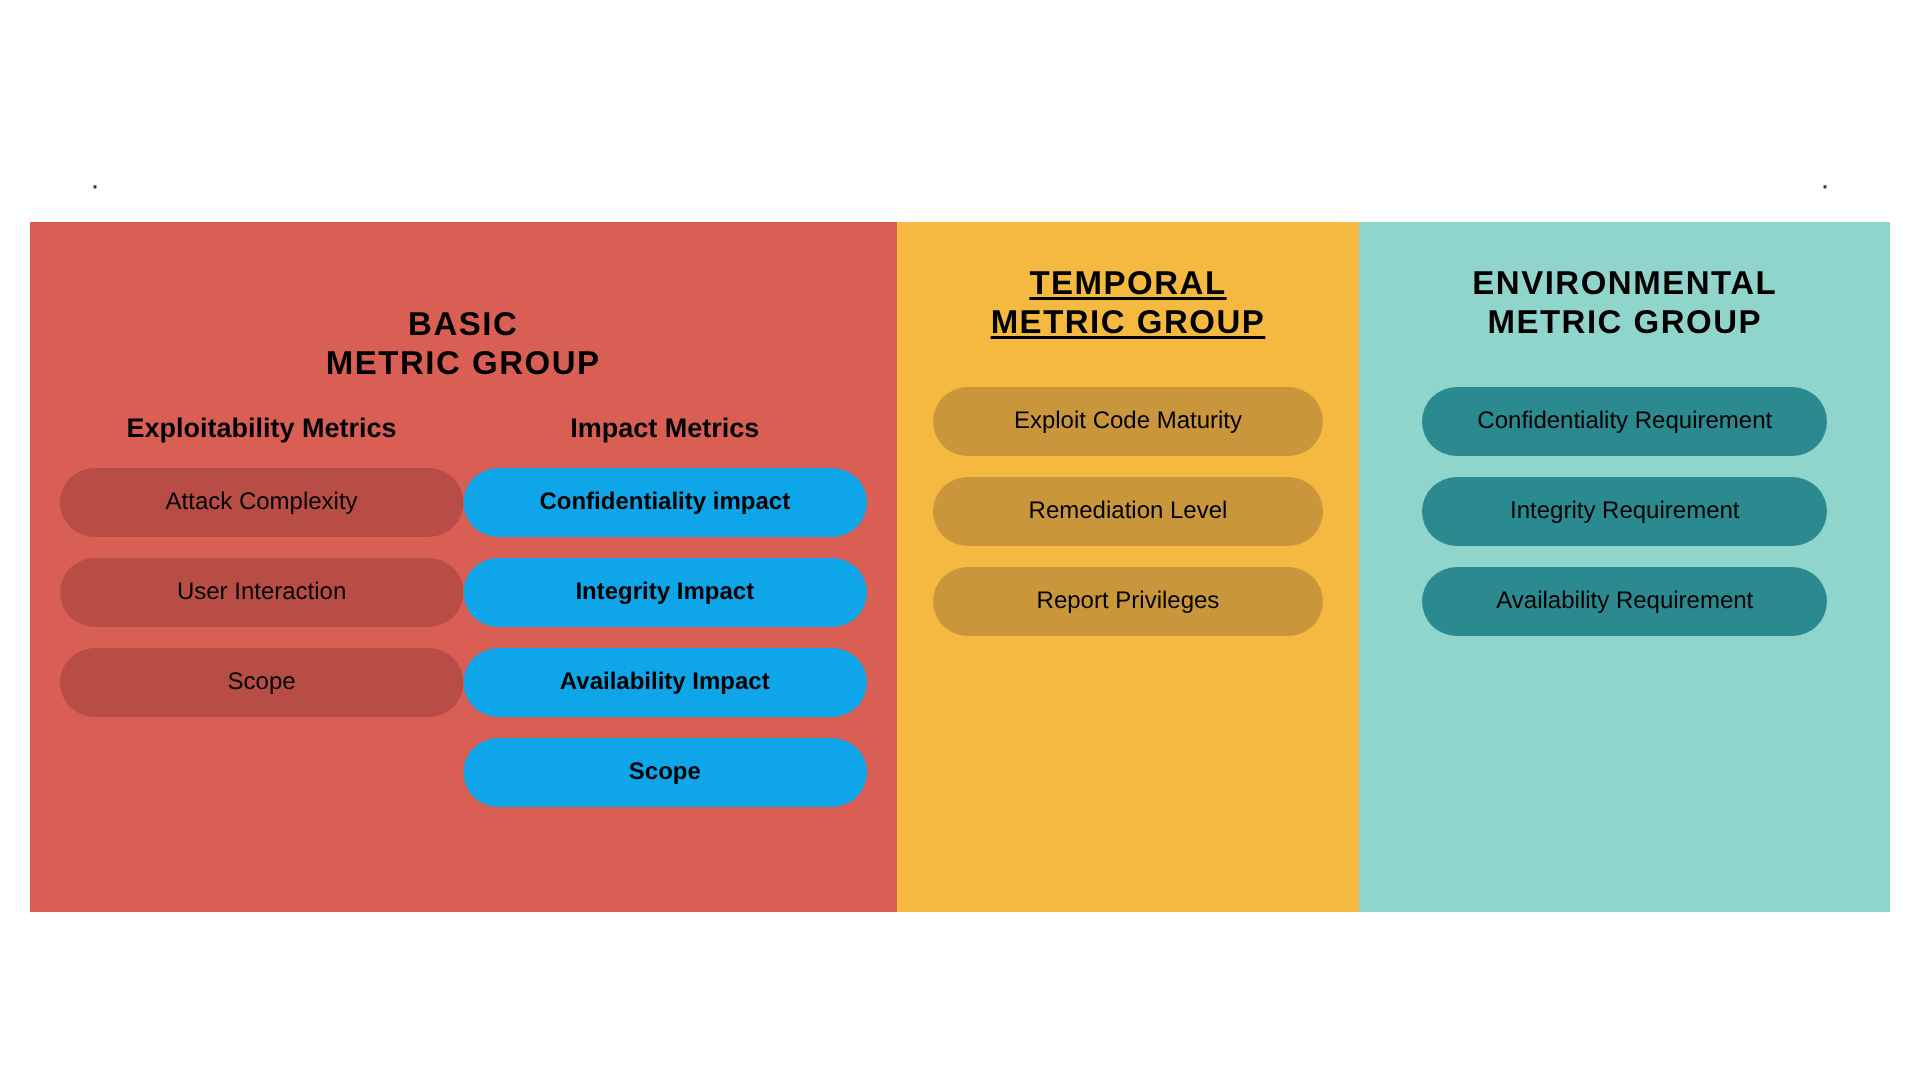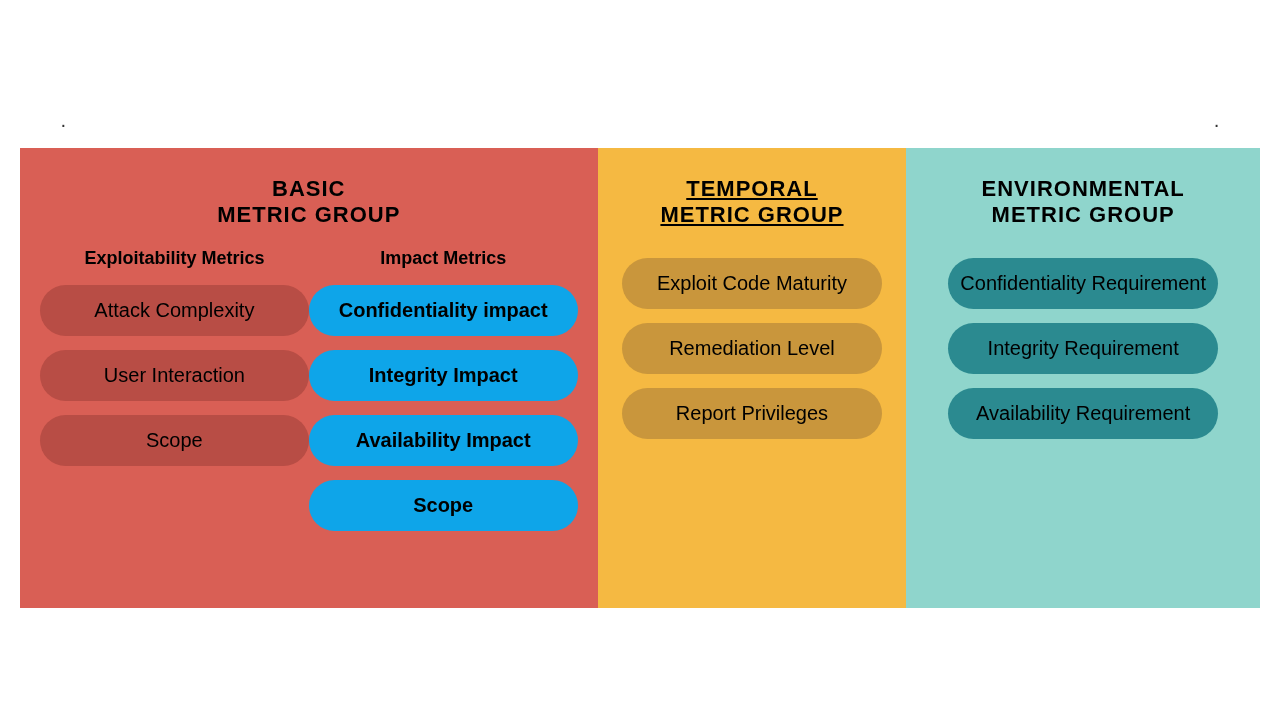--- a/index.html
+++ b/index.html
@@ -32,20 +32,21 @@
     }
 
     
     .basic-group {
       background-color: #d95f55;
       flex: 2.4;
       padding: 28px 20px 28px 20px;
       display: flex;
       flex-direction: column;
       align-items: center;
+      justify-content: center;
     }
 
     .basic-group .group-title {
       font-size: 22px;
       font-weight: 900;
       text-align: center;
       letter-spacing: 1px;
       text-transform: uppercase;
       margin-bottom: 20px;
       color: #000;
@@ -69,21 +70,21 @@
       margin-bottom: 16px;
       color: #000;
       text-align: center;
     }
 
     .metric-btn {
       width: 100%;
       padding: 14px 10px;
       border-radius: 50px;
       border: none;
-      font-size: 20px;
+      font-size: 16px;
       text-align: center;
       cursor: pointer;
       margin-bottom: 14px;
       font-family: inherit;
     }
 
     .exploit-btn {
       background-color: #b84d45;
       color: #000;
     }

